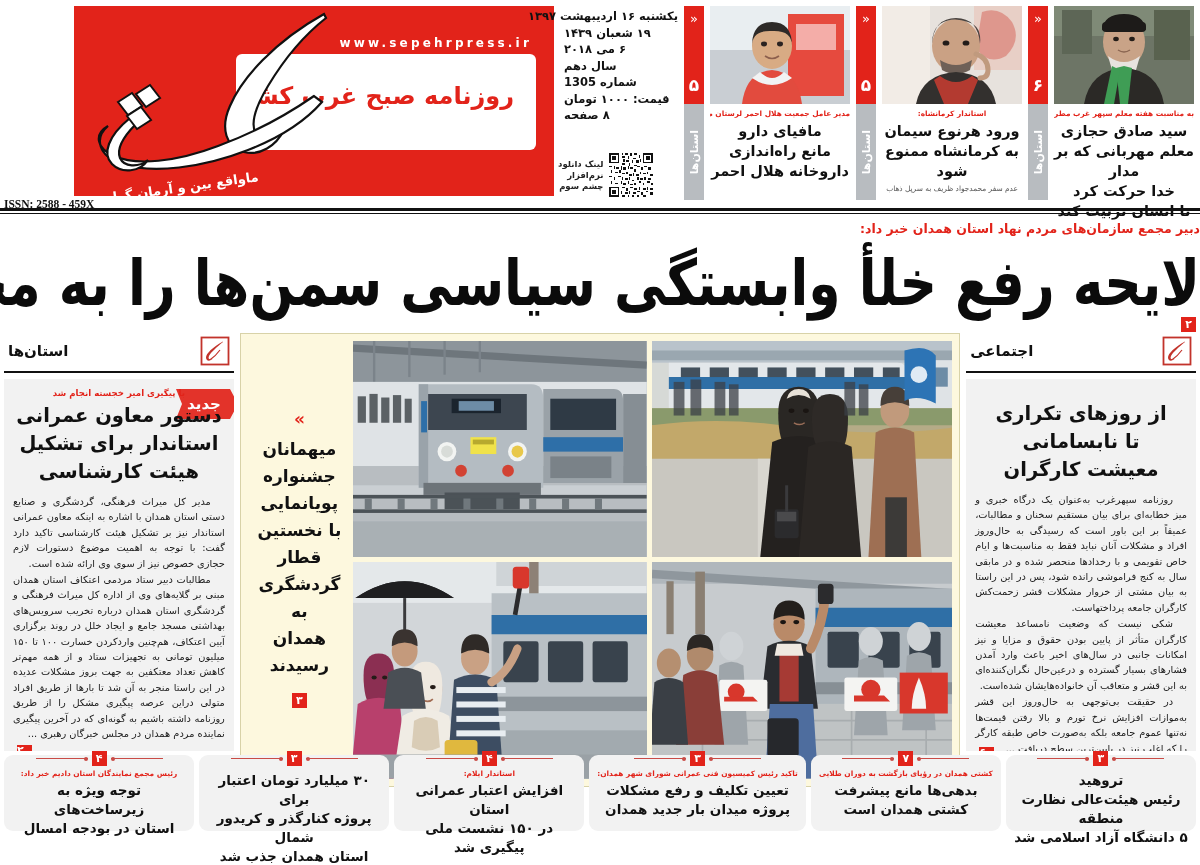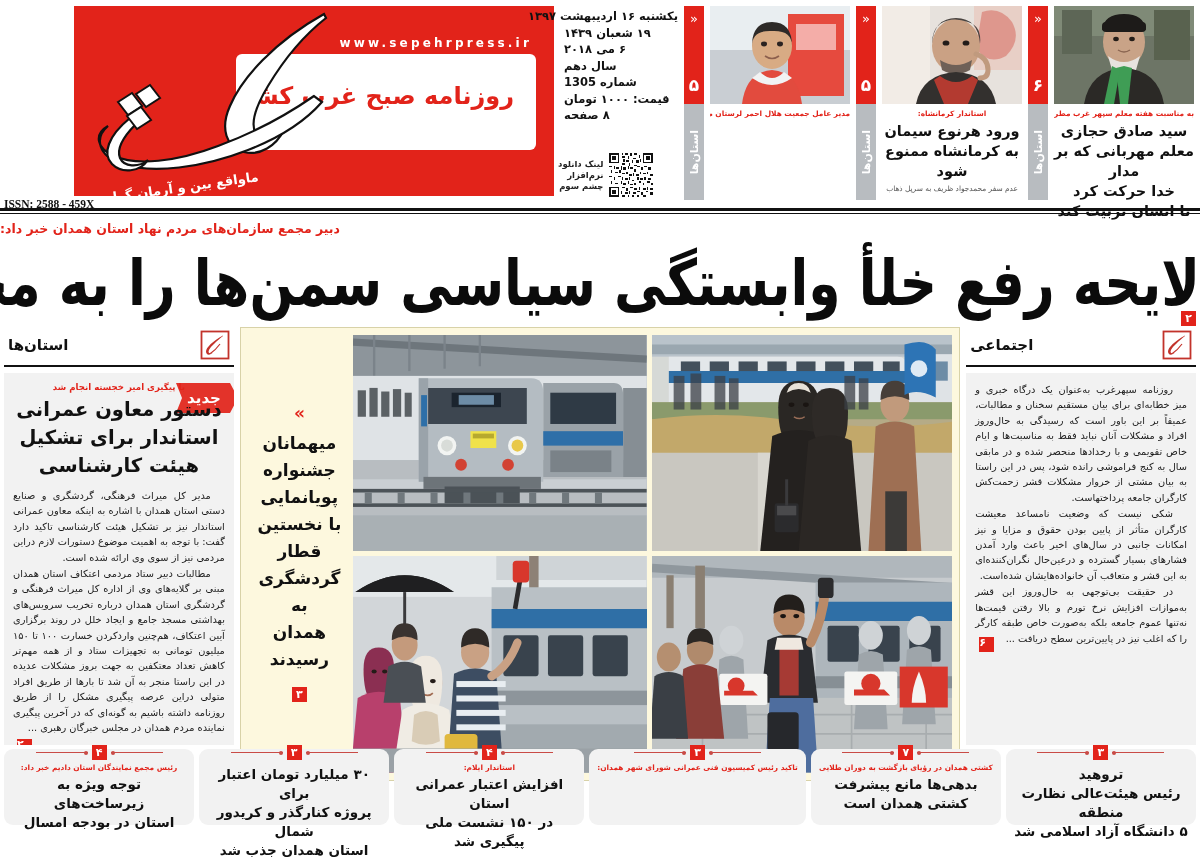--- a/index.html
+++ b/index.html
@@ -201,21 +201,21 @@
     writing-mode: vertical-rl;
     transform: rotate(180deg);
     white-space: nowrap;
   }
 
   
   .rule-thick { height: 3px; background: #111; width: 1200px; }
   .rule-thin { height: 1px; background: #111; width: 1200px; margin-top: 2px; }
 
   
-  .lead-zone { padding: 7px 0 2px 0; text-align: left; position: relative; }
+  .lead-zone { padding: 7px 0 8px 0; text-align: right; position: relative; }
   .lead-kicker {
     font-size: 12.5px;
     color: #e2231a;
     font-weight: bold;
     margin-bottom: 3px;
   }
   .lead-headline {
     font-size: 52px;
     font-weight: bold;
     color: #0b0b0b;
@@ -581,20 +581,23 @@
           <ellipse cx="62" cy="40" rx="20" ry="23" fill="#d8ab84"></ellipse>
           <path d="M42 40 q0 -24 20 -24 q20 0 20 24 q0 -16 -20 -15 q-20 -1 -20 15z" fill="#2d2a28"></path>
           <path d="M32 98 q4 -32 30 -34 q26 2 30 34z" fill="#e24b3e"></path>
           <path d="M50 66 q12 12 24 0 l8 6 q-20 14 -40 0z" fill="#f1f3f4"></path>
           <ellipse cx="54" cy="38" rx="3" ry="2.4" fill="#2b2321"></ellipse>
           <ellipse cx="70" cy="38" rx="3" ry="2.4" fill="#2b2321"></ellipse>
           <path d="M55 50 q7 5 14 0" stroke="#8c5f4d" stroke-width="1.6" fill="none"></path>
         </svg>
       </div>
       <div class="thumb-kicker">مدیر عامل جمعیت هلال احمر لرستان مطرح کرد:</div>
+      <div class="thumb-title" style="white-space:pre-line">مافیای دارو
+مانع راه‌اندازی
+داروخانه هلال احمر</div>
       <div class="thumb-sub"></div>
     </div>
 
     <div class="vtab">
       <div class="vtab-top">
         <div class="vtab-chevrons">«</div>
         <div class="vtab-num">۵</div>
       </div>
       <div class="vtab-bottom">
         <span>استان‌ها</span>
@@ -688,21 +691,21 @@
           <svg viewBox="0 0 62 34" xmlns="http://www.w3.org/2000/svg">
             <path d="M0 2 h54 l8 15 l-8 15 h-54 l6 -15z" fill="#e2231a"></path>
             <text x="28" y="22" font-size="15" font-weight="bold" fill="#fff" text-anchor="middle" font-family="DejaVu Sans, sans-serif">جدید</text>
           </svg>
         </div>
         <div class="art-kicker">با پیگیری امیر خجسته انجام شد</div>
         <div class="art-title" style="white-space:pre-line">دستور معاون عمرانی
 استاندار برای تشکیل
 هیئت کارشناسی</div>
         <div class="art-body">
-          <p>مدیر کل میراث فرهنگی، گردشگری و صنایع دستی استان همدان با اشاره به اینکه معاون عمرانی استاندار نیز بر تشکیل هیئت کارشناسی تاکید دارد گفت: با توجه به اهمیت موضوع دستورات لازم دراین مردمی نیز از سوی وی ارائه شده است.</p>
+          <p>مدیر کل میراث فرهنگی، گردشگری و صنایع دستی استان همدان با اشاره به اینکه معاون عمرانی استاندار نیز بر تشکیل هیئت کارشناسی تاکید دارد گفت: با توجه به اهمیت موضوع دستورات لازم حجازی خصوص نیز از سوی وی ارائه شده است.</p>
           <p><span>مطالبات دبیر ستاد مردمی اعتکاف استان همدان مبنی بر گلایه‌های وی از اداره کل میراث فرهنگی و گردشگری استان همدان درباره تخریب سرویس‌های بهداشتی مسجد جامع و ایجاد خلل در روند برگزاری آیین اعتکاف، هم‌چنین واردکردن خسارت ۱۰۰ تا ۱۵۰ میلیون تومانی به تجهیزات ستاد و از همه مهم‌تر کاهش تعداد معتکفین به جهت بروز مشکلات عدیده در این راستا منجر به آن شد تا بارها از طریق افراد متولی دراین عرصه پیگیری مشکل را از طریق روزنامه داشته باشیم به گونه‌ای که در آخرین پیگیری نماینده مردم همدان در مجلس خبرگان رهبری ...</span></p>
           <div style="text-align:left;margin-top:-2px">
             <span class="pbadge art-end-badge">۲</span>
           </div>
         </div>
       </div>
     </div>
 
     <div class="col-center">
       <div class="photo-pack">
@@ -983,20 +986,23 @@
     <div class="col-side">
       <div class="sec-head">
         <div class="sec-head-title">اجتماعی</div>
         <svg class="sec-icon" viewBox="0 0 30 30" xmlns="http://www.w3.org/2000/svg">
           <rect x="1.5" y="1.5" width="27" height="27" fill="#fff" stroke="#c2332b" stroke-width="1.8"></rect>
           <path d="M23 6 C17 11 11 16 9 20 C7.5 23 10 24.5 13 22.5 C10.5 25.5 6 25 6 21.5 C6 17.5 13 11 23 5.5 Z" fill="#c2332b"></path>
           <path d="M20 14 C17 18 14 21 11 23 C8.5 24.6 7 24 7.5 22.5" fill="none" stroke="#c2332b" stroke-width="1.2"></path>
         </svg>
       </div>
       <div class="art-box">
+        <div class="art-title" style="white-space:pre-line;margin-top:12px">از روزهای تکراری
+تا نابسامانی
+معیشت کارگران</div>
         <div class="art-body">
           <p>روزنامه سپهرغرب به‌عنوان یک درگاه خبری و میز خطابه‌ای برای بیان مستقیم سخنان و مطالبات، عمیقاً بر این باور است که رسیدگی به حال‌وروز افراد و مشکلات آنان نباید فقط به مناسبت‌ها و ایام خاص تقویمی و با رخدادها منحصر شده و در مابقی سال به کنج فراموشی رانده شود، پس در این راستا به بیان مشتی از خروار مشکلات قشر زحمت‌کش کارگران جامعه پرداختهاست.</p>
           <p>شکی نیست که وضعیت نامساعد معیشت کارگران متأثر از پایین بودن حقوق و مزایا و نیز امکانات جانبی در سال‌های اخیر باعث وارد آمدن فشارهای بسیار گسترده و درعین‌حال نگران‌کننده‌ای به این قشر و متعاقب آن خانواده‌هایشان شده‌است.</p>
           <p><span>در حقیقت بی‌توجهی به حال‌وروز این قشر به‌موازات افزایش نرخ تورم و بالا رفتن قیمت‌ها نه‌تنها عموم جامعه بلکه به‌صورت خاص طبقه کارگر را که اغلب نیز در پایین‌ترین سطح دریافت ...</span></p>
           <div style="text-align:left;margin-top:-14px">
             <span class="pbadge art-end-badge">۶</span>
           </div>
         </div>
       </div>
     </div>
@@ -1039,20 +1045,22 @@
 در ۱۵۰ نشست ملی پیگیری شد</div>
     </div>
 
     <div class="teaser">
       <div class="teaser-marker">
         <div class="tm-line l"></div>
         <span class="pbadge">۳</span>
         <div class="tm-line r"></div>
       </div>
       <div class="teaser-kicker">تاکید رئیس کمیسیون فنی عمرانی شورای شهر همدان:</div>
+      <div class="teaser-title" style="white-space:pre-line">تعیین تکلیف و رفع مشکلات
+پروژه میدان بار جدید همدان</div>
     </div>
 
     <div class="teaser">
       <div class="teaser-marker">
         <div class="tm-line l"></div>
         <span class="pbadge">۷</span>
         <div class="tm-line r"></div>
       </div>
       <div class="teaser-kicker">کشتی همدان در رؤیای بازگشت به دوران طلایی</div>
       <div class="teaser-title" style="white-space:pre-line">بدهی‌ها مانع پیشرفت

